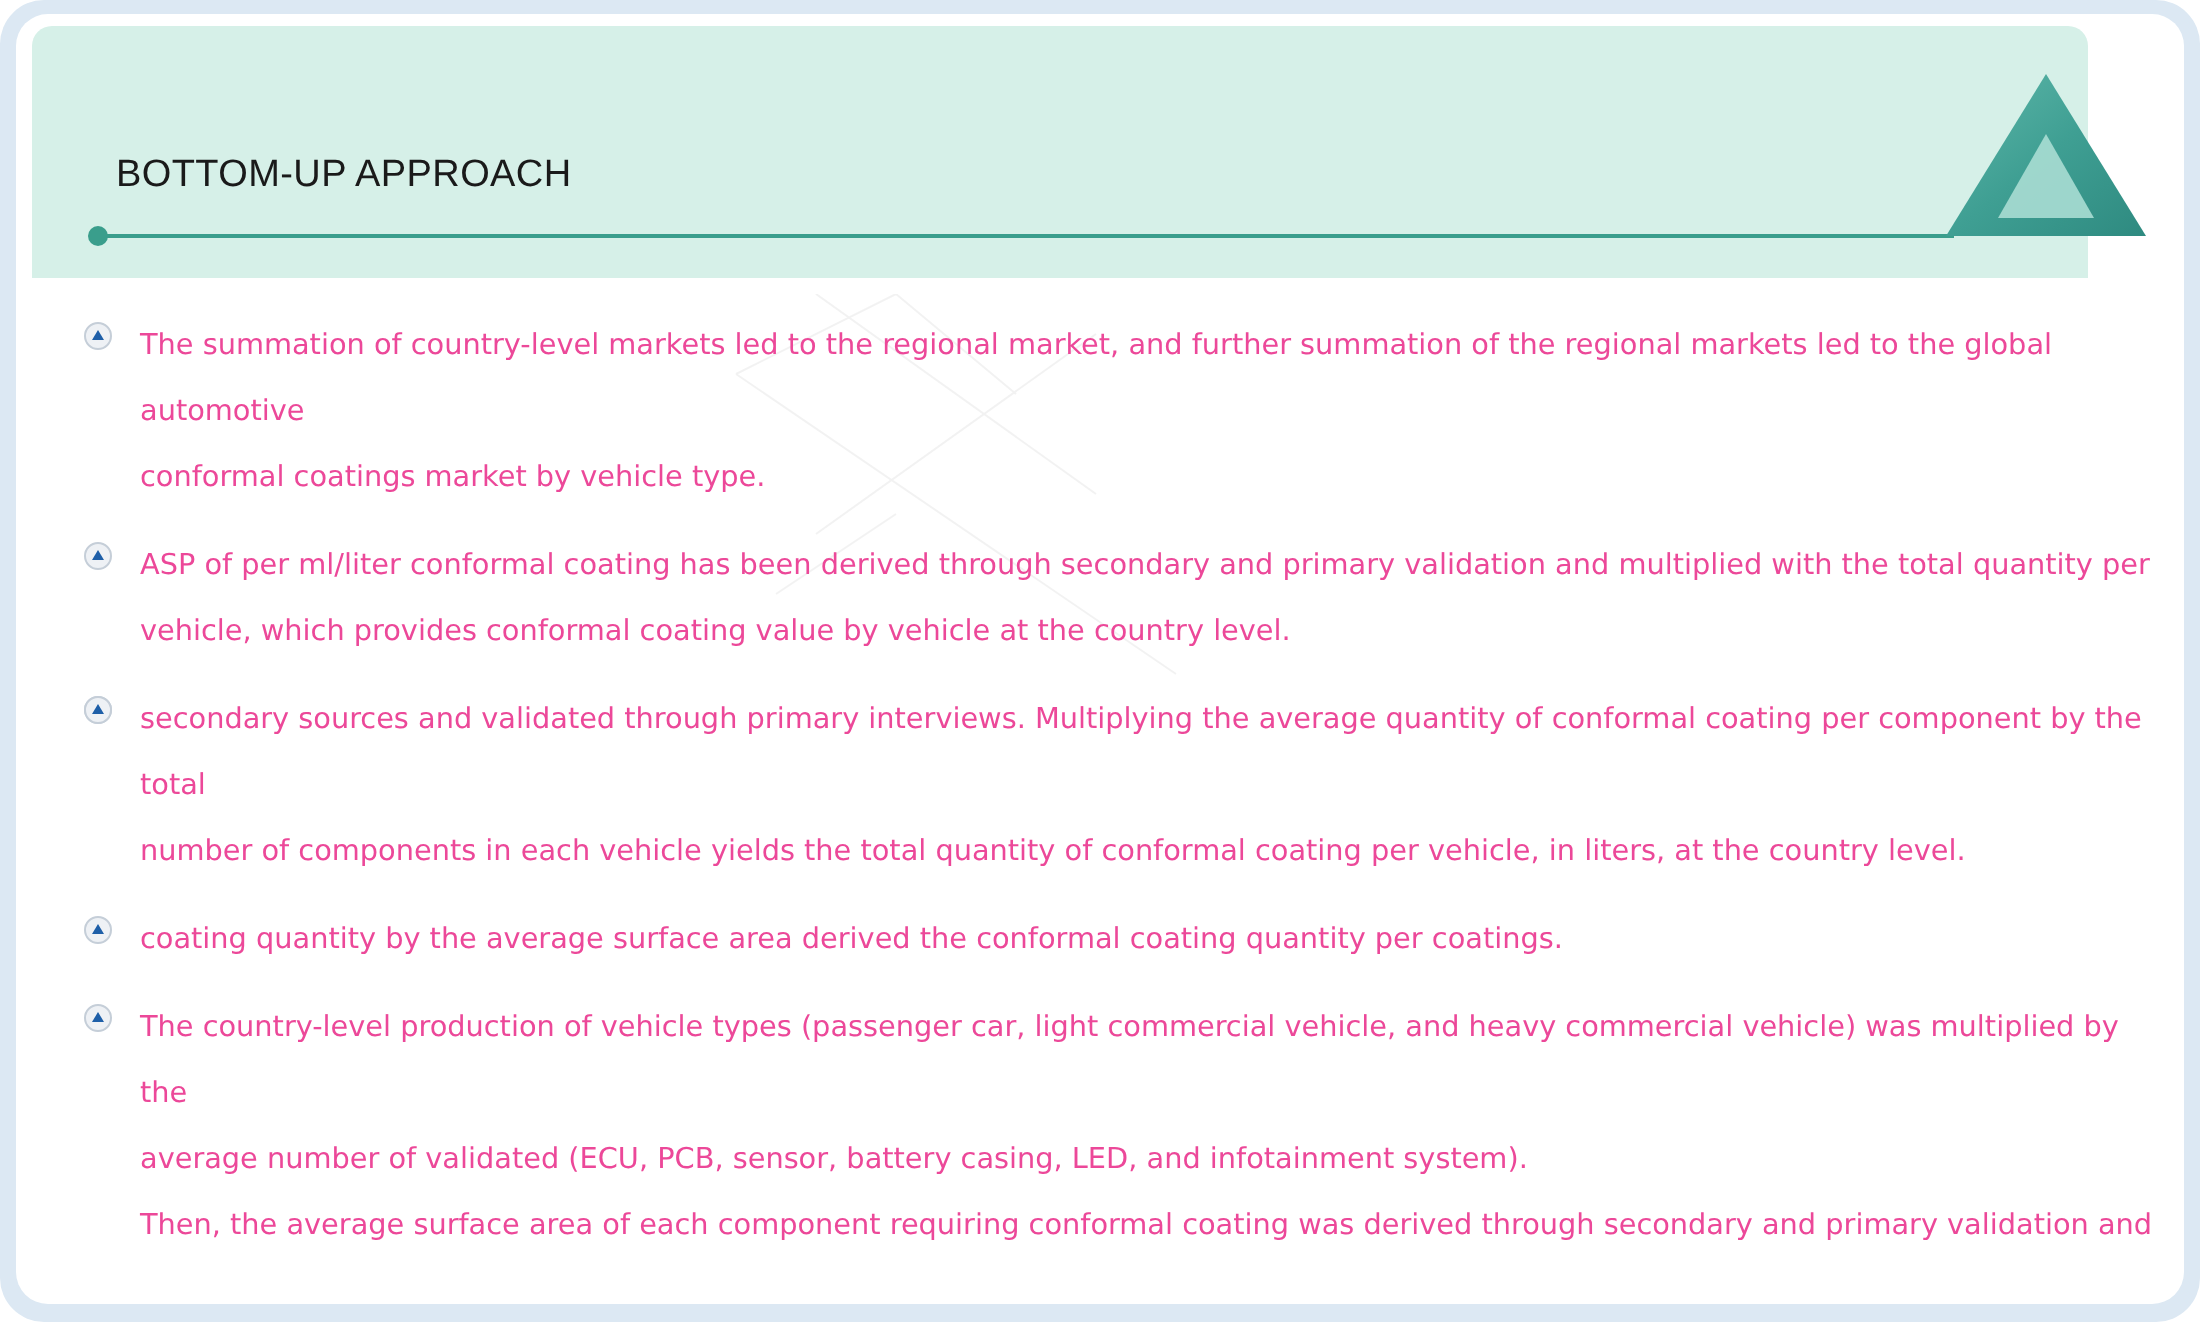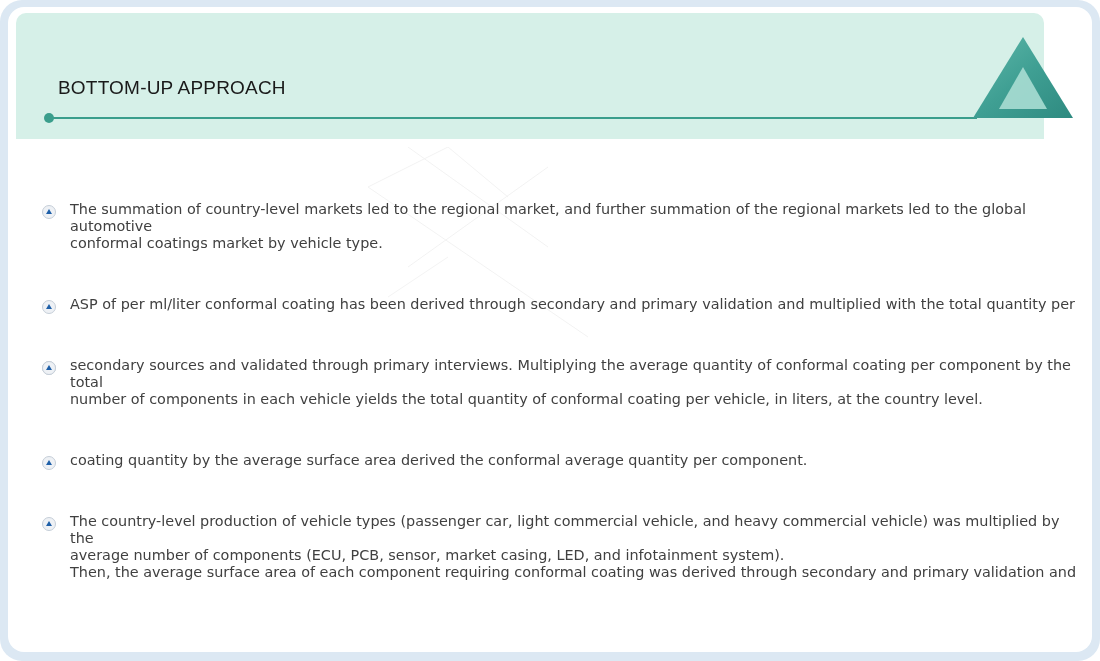--- a/index.html
+++ b/index.html
@@ -34,21 +34,21 @@
       border-radius: 50%; background: #3a9e8c;
     }
     .tri-icon { position: absolute; left: 955px; top: 22px; width: 104px; height: 85px; }
     .watermark { position: absolute; left: 340px; top: 140px; width: 300px; height: 200px; opacity: 0.5; }
     .bullets {
       position: absolute; left: 34px; top: 150px; width: 1040px;
       list-style: none; margin: 0; padding: 0;
     }
     .bullet {
       position: relative; padding-left: 28px; margin-bottom: 11px;
-      font-size: 14.4px; line-height: 17px; color: #404040; margin-top: 44px;
+      font-size: 14.4px; line-height: 33px; color: #ec4899;
     }
     .bullet-icon {
       position: absolute; left: 0; top: 4px; width: 14px; height: 14px;
       border-radius: 50%; background: #eef1f5; border: 1px solid #c5ced8;
       box-sizing: border-box;
     }
     .bullet-icon::after {
       content: ""; position: absolute; left: 3px; top: 3px;
       border-left: 3.5px solid transparent; border-right: 3.5px solid transparent;
       border-bottom: 5px solid #1e5fa8;
@@ -90,35 +90,36 @@
 
   <ul class="bullets">
     <li class="bullet">
       <span class="bullet-icon"></span>
       <span class="line">The summation of country-level markets led to the regional market, and further summation of the regional markets led to the global automotive</span>
       <span class="line">conformal coatings market by vehicle type.</span>
     </li>
     <li class="bullet">
       <span class="bullet-icon"></span>
       <span class="line">ASP of per ml/liter conformal coating has been derived through secondary and primary validation and multiplied with the total quantity per</span>
+      <span class="line">vehicle, which provides conformal coating value by vehicle at the country level.</span>
     </li>
     <li class="bullet">
       <span class="bullet-icon"></span>
     </li>
     <li class="bullet">
       <span class="bullet-icon"></span>
       <span class="line">secondary sources and validated through primary interviews. Multiplying the average quantity of conformal coating per component by the total</span>
       <span class="line">number of components in each vehicle yields the total quantity of conformal coating per vehicle, in liters, at the country level.</span>
     </li>
     <li class="bullet">
       <span class="bullet-icon"></span>
-      <span class="line">coating quantity by the average surface area derived the conformal average quantity per component.</span>
+      <span class="line">coating quantity by the average surface area derived the conformal coating quantity per coatings.</span>
     </li>
     <li class="bullet">
       <span class="bullet-icon"></span>
       <span class="line">The country-level production of vehicle types (passenger car, light commercial vehicle, and heavy commercial vehicle) was multiplied by the</span>
-      <span class="line">average number of components (ECU, PCB, sensor, market casing, LED, and infotainment system).</span>
+      <span class="line">average number of validated (ECU, PCB, sensor, battery casing, LED, and infotainment system).</span>
       <span class="line">Then, the average surface area of each component requiring conformal coating was derived through secondary and primary validation and</span>
 
     </li>
 
   </ul>
 </div>
 
 </body></html>

